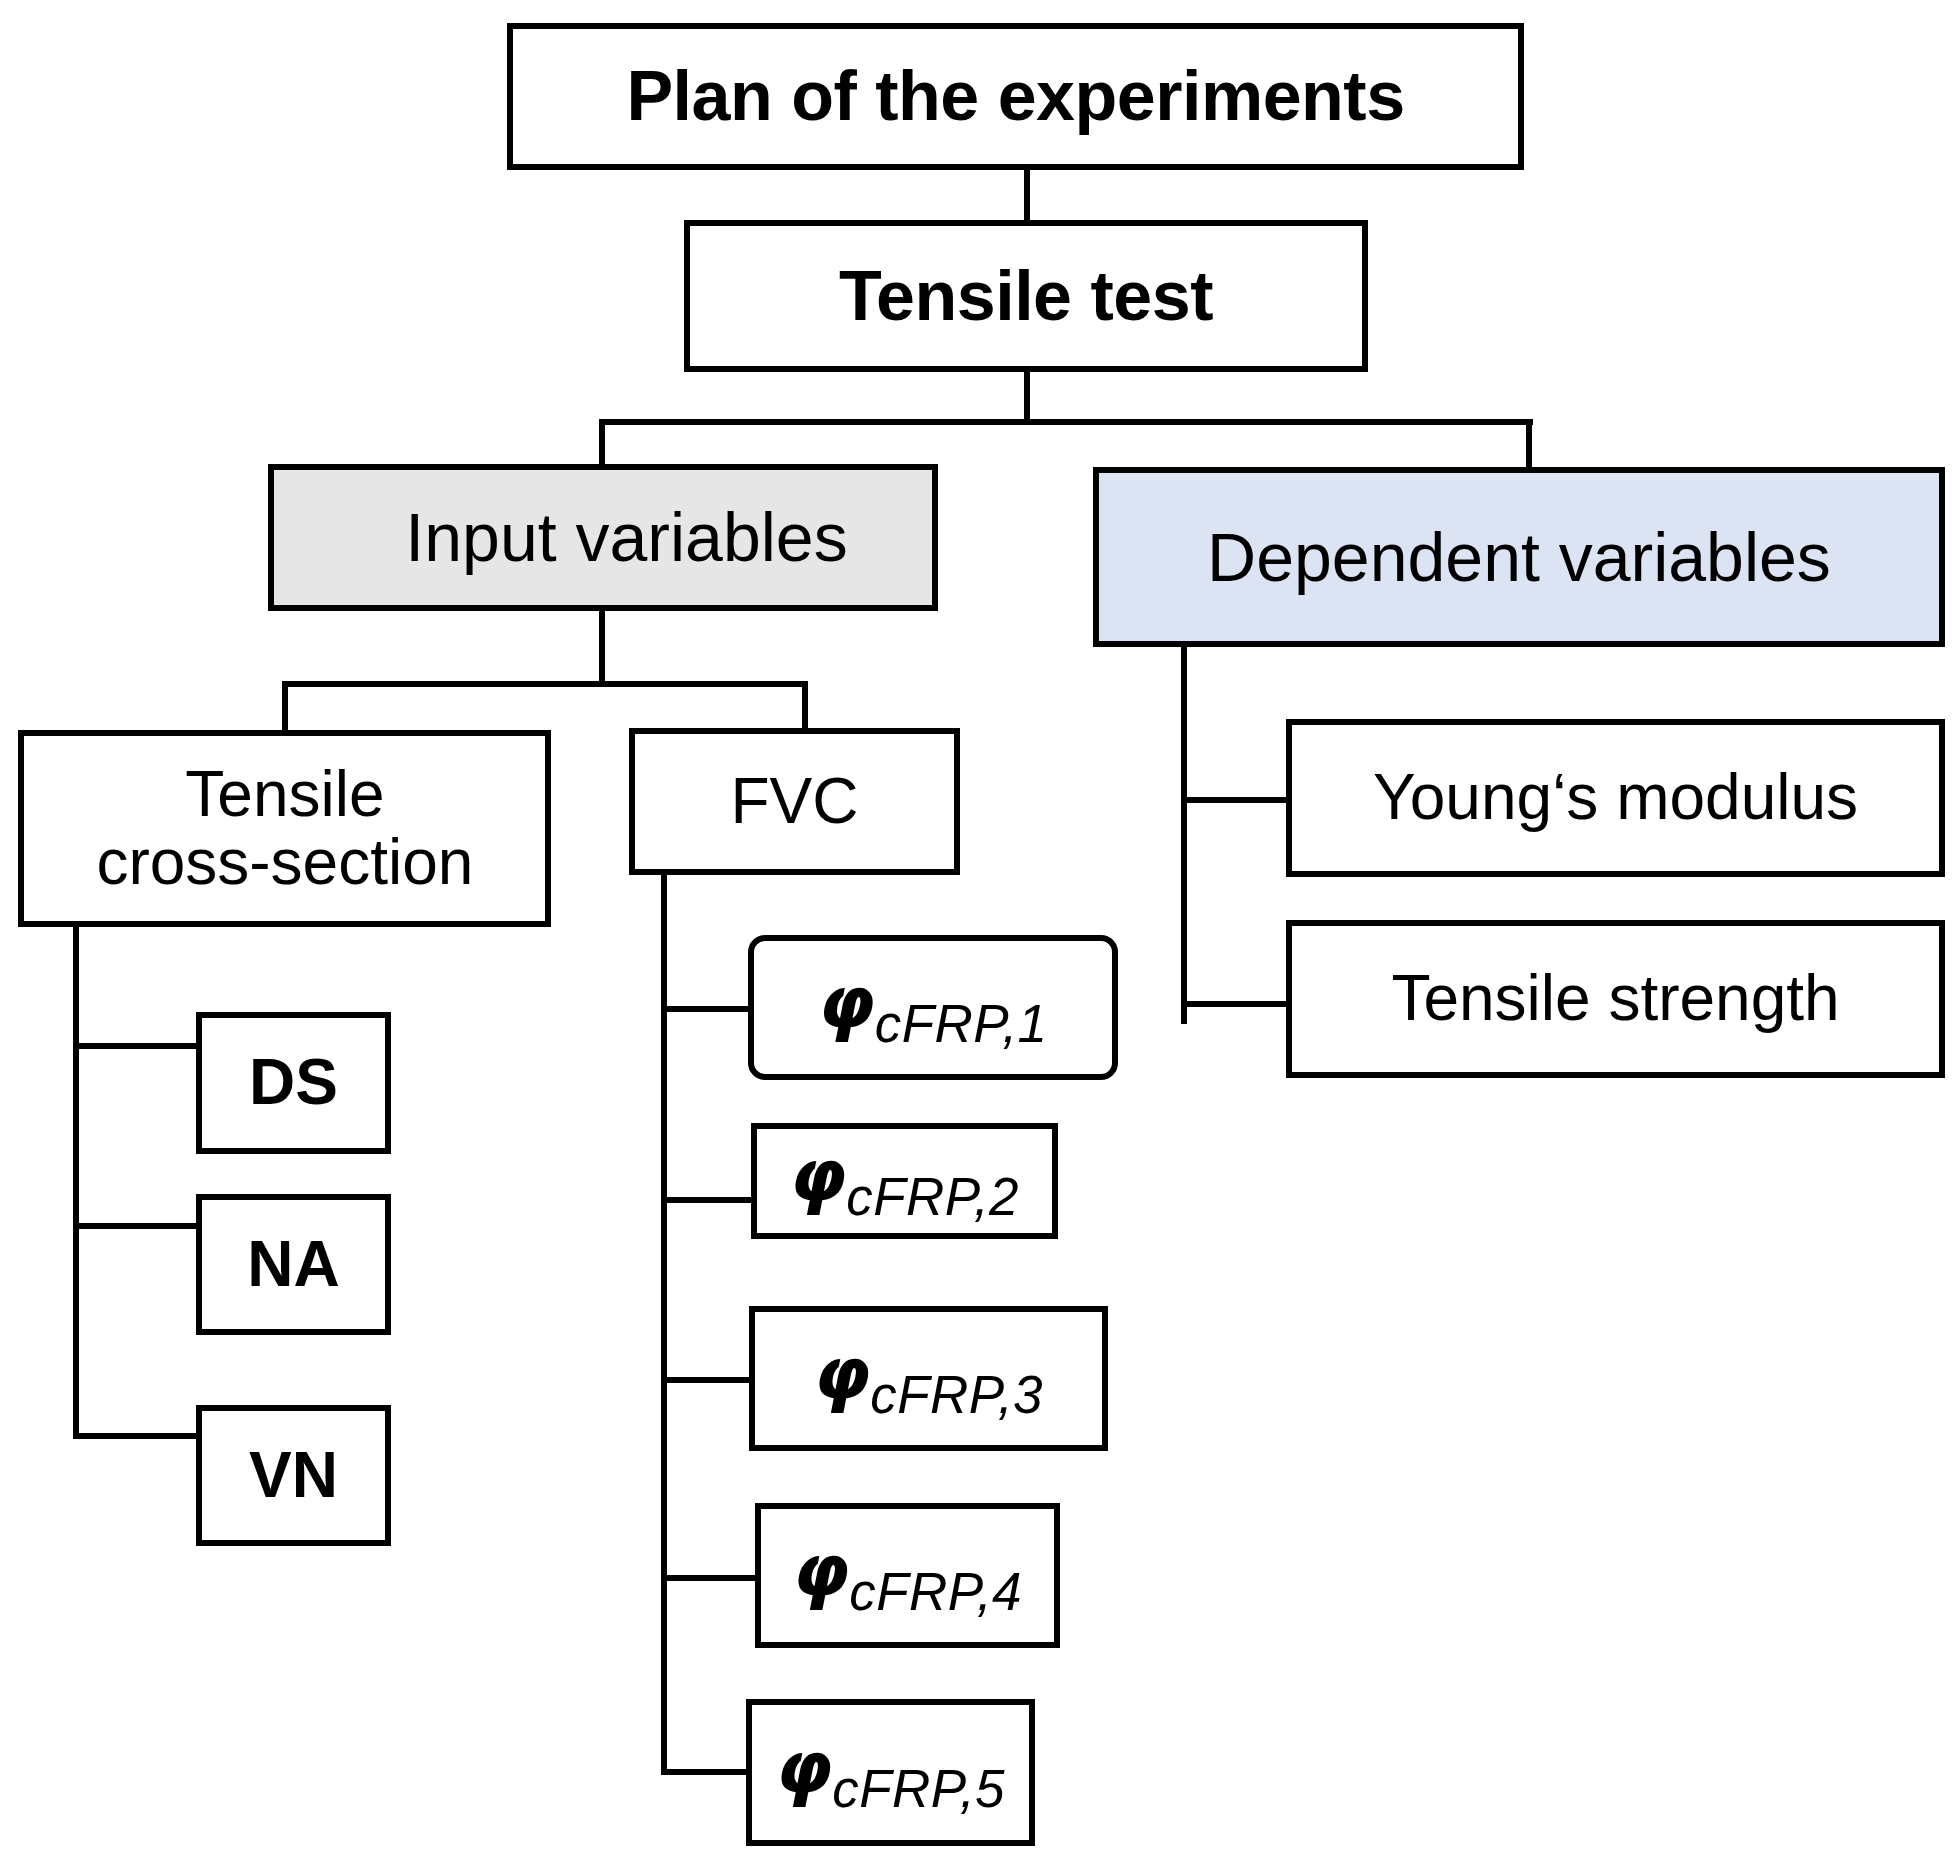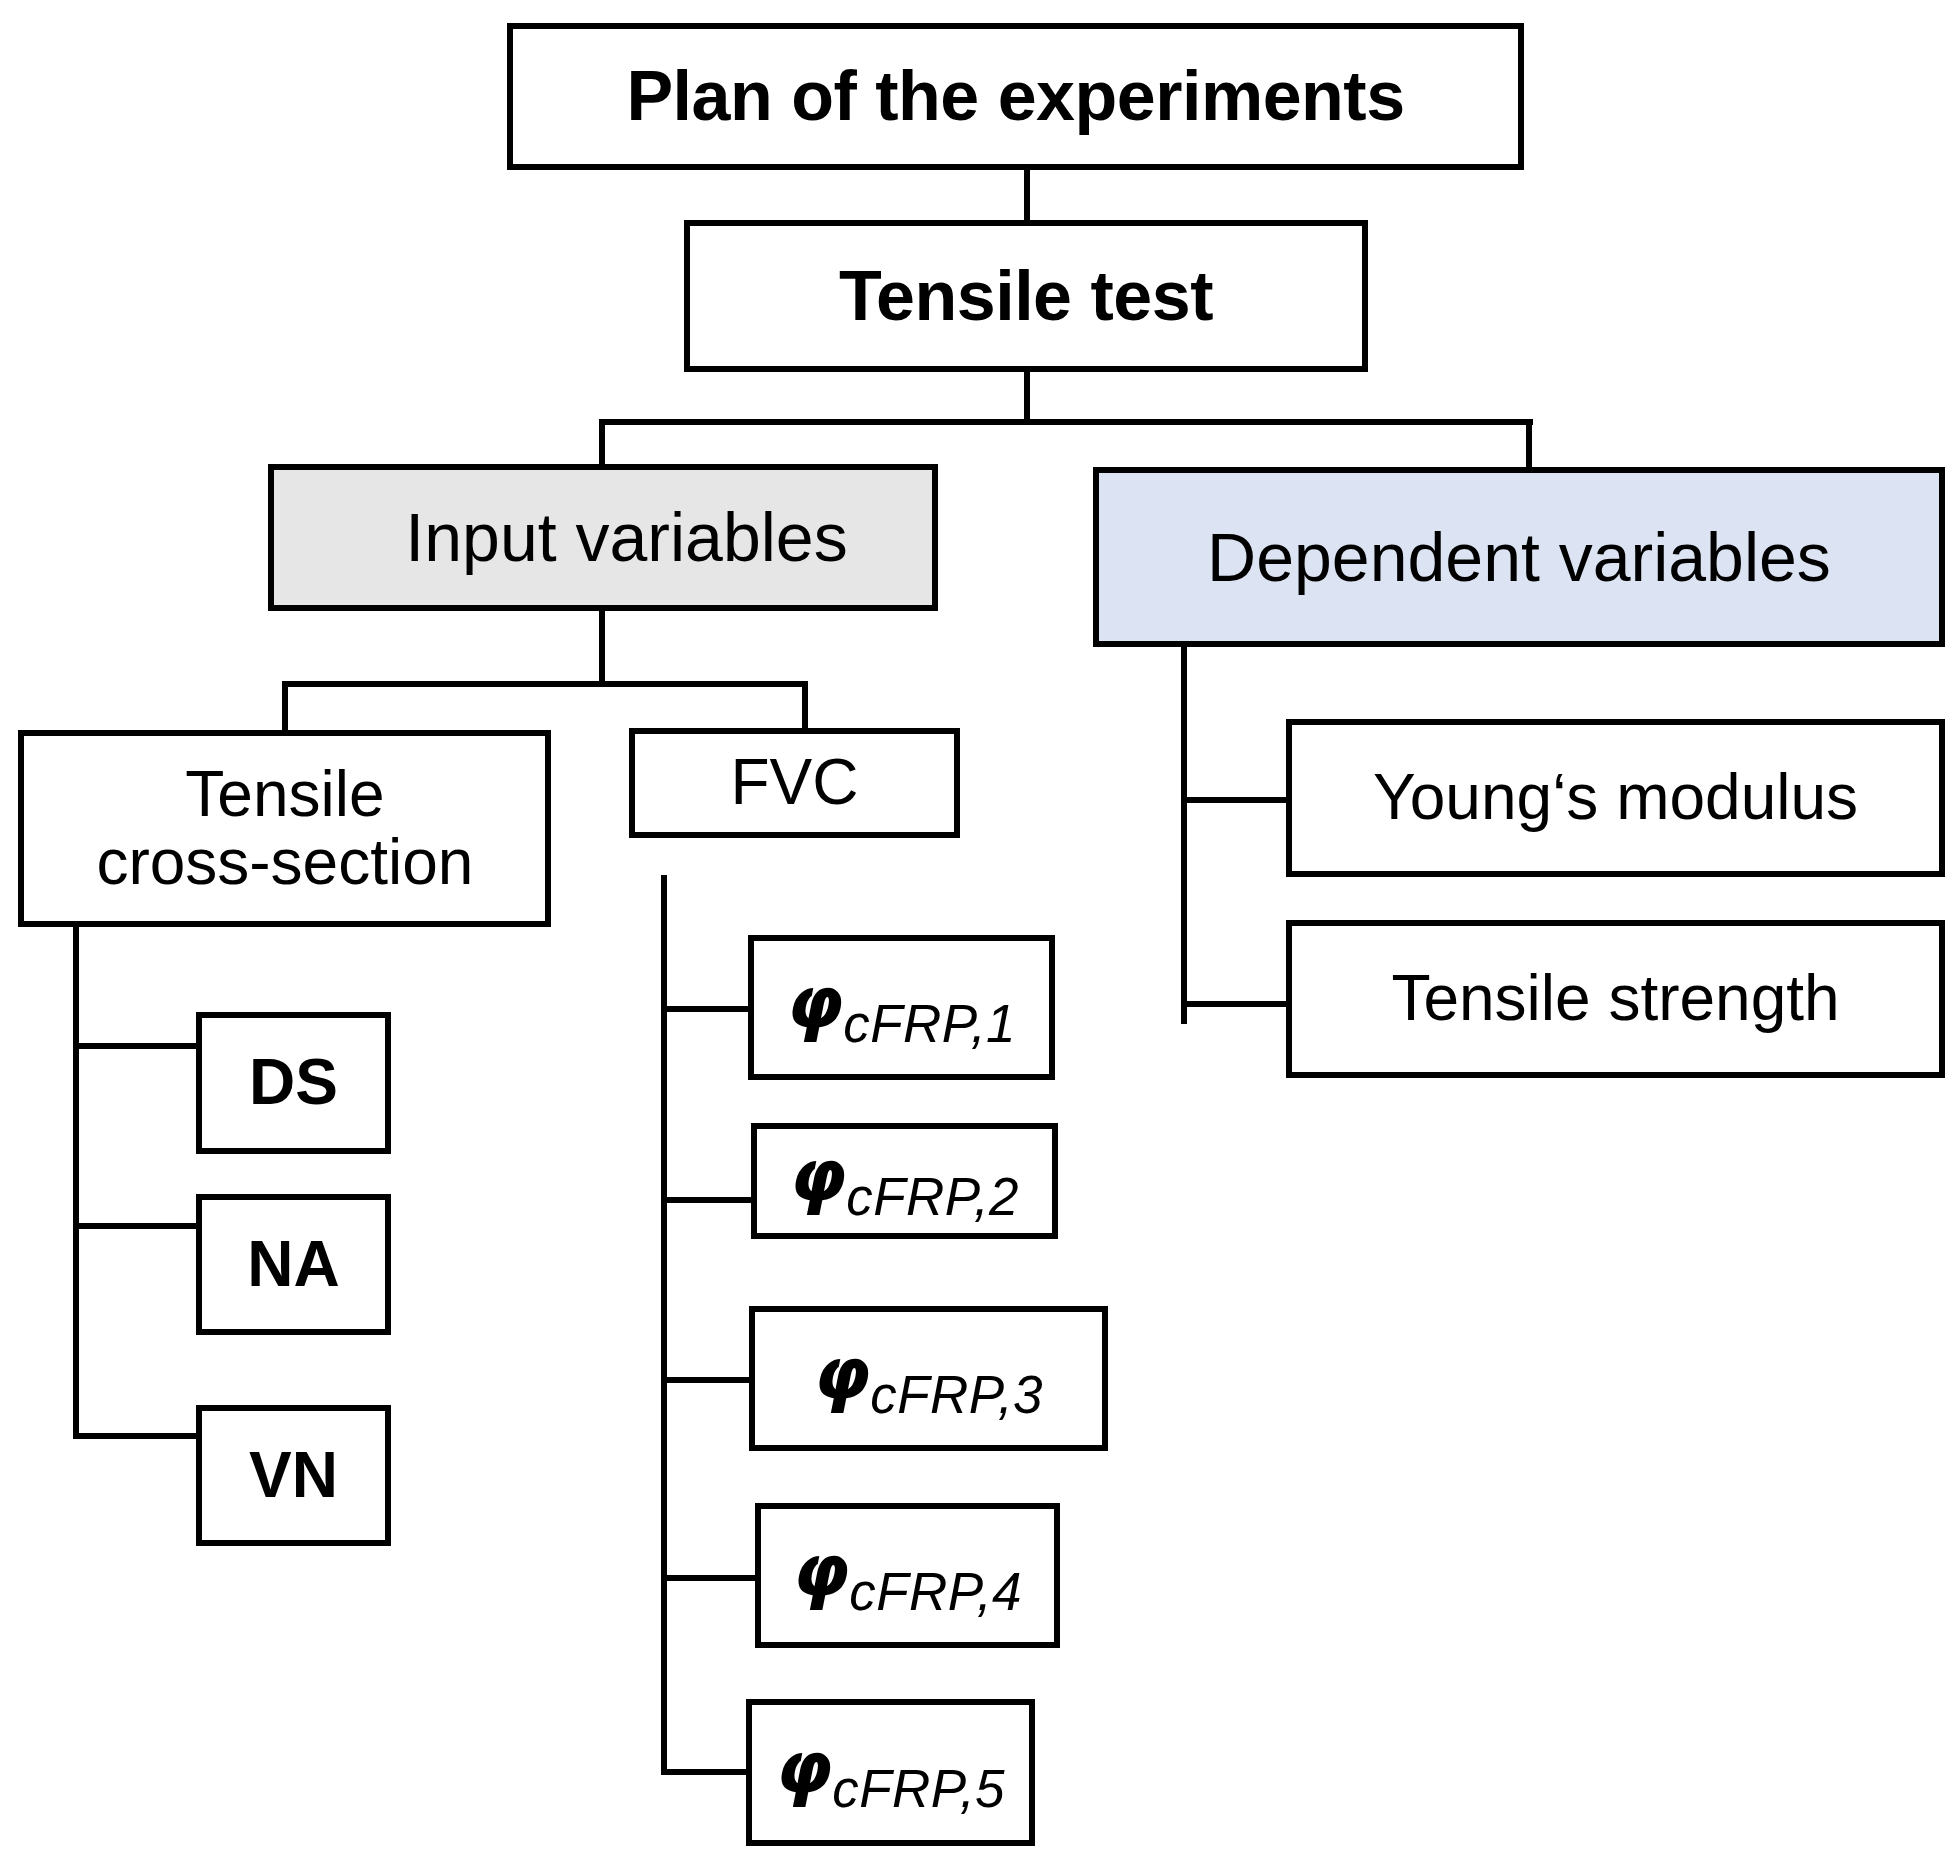--- a/index.html
+++ b/index.html
@@ -125,35 +125,35 @@
 
   <div class="box box-l2 fill-blue" style="left:1093px; top:467px; width:852px; height:180px;">
     <span>Dependent variables</span>
   </div>
 
   <div class="box box-l3" style="left:18.4px; top:730px; width:533px; height:197px;">
     <span class="two-line">Tensile
 cross-section</span>
   </div>
 
-  <div class="box box-l3" style="left:629px; top:728px; width:331px; height:110px;">
+  <div class="box box-l3" style="left:629px; top:728px; width:331px; height:147px;">
     <span>FVC</span>
   </div>
 
   <div class="box box-l4" style="left:196px; top:973px; width:195px; height:142px;">
     <span>DS</span>
   </div>
   <div class="box box-l4" style="left:196px; top:1155px; width:195px; height:141px;">
     <span>NA</span>
   </div>
   <div class="box box-l4" style="left:196px; top:1366px; width:195px; height:141px;">
     <span>VN</span>
   </div>
 
-  <div class="box" style="left:748px; top:935px; width:307px; height:145px;">
+  <div class="box" style="left:748px; top:935px; width:370px; height:145px;border-radius:17px;">
     <span class="phi-label"><span class="phi-glyph">φ</span><span class="phi-sub">cFRP,1</span></span>
   </div>
 
   <div class="box" style="left:751px; top:1123px; width:307px; height:116px;">
     <span class="phi-label"><span class="phi-glyph">φ</span><span class="phi-sub">cFRP,2</span></span>
   </div>
 
   <div class="box" style="left:749px; top:1306px; width:359px; height:145px;">
     <span class="phi-label"><span class="phi-glyph">φ</span><span class="phi-sub">cFRP,3</span></span>
   </div>

